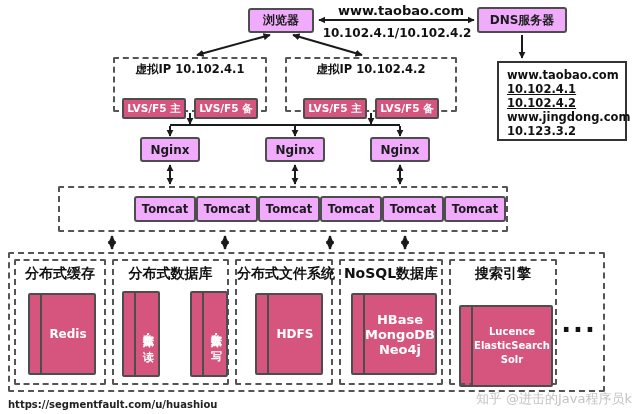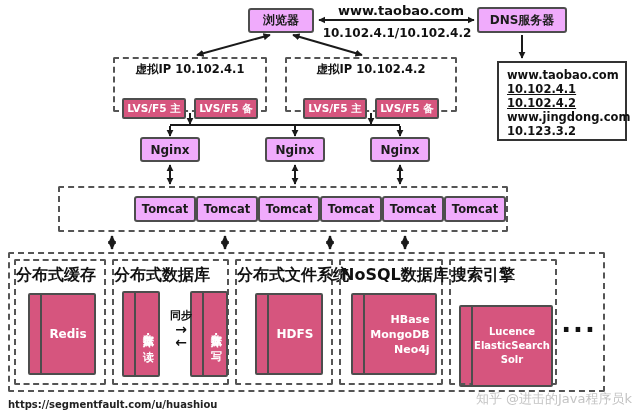--- a/index.html
+++ b/index.html
@@ -29,36 +29,36 @@
   .toplabel { font-weight:bold; text-align:center; }
 
   .dnsbox { background:#fff; border:2px solid #333; padding:5px 8px; }
   .dnsrow { font-size:11.5px; font-weight:bold; line-height:14px; white-space:nowrap; }
   .u { text-decoration:underline; }
 
   .tccont { display:flex; align-items:center; justify-content:flex-end; }
   .tcnode { width:62px; height:26px; font-size:11.5px; }
 
   .panel { position:absolute; border:2px dashed #555; border-radius:2px; }
-  .panel-title { position:absolute; top:4px; left:0; right:0; text-align:left; font-weight:bold; font-size:16px; white-space:nowrap; }
+  .panel-title { position:absolute; top:4px; left:0; right:0; text-align:center; font-weight:bold; font-size:14px; white-space:nowrap; }
 
   .stack {
     position:absolute; background:#D6557E; border:2px solid #4d4d4d; border-radius:2px;
     color:#fff; font-weight:bold; display:flex; align-items:center; justify-content:center;
     text-align:center;
   }
   .stack::before,.stack::after {
     content:""; position:absolute; top:-2px; left:-2px; right:-2px; bottom:-2px;
     background:#D6557E; border:2px solid #4d4d4d; border-radius:2px; z-index:-1;
   }
   .stack::before { transform:translateX(-6px); }
   .stack::after  { transform:translateX(-12px); }
 
   .vtext { writing-mode:vertical-rl; text-orientation:upright; font-size:11px; letter-spacing:1px; }
-  .lines11 { font-size:11px; line-height:15px;text-align:right; }
+  .lines11 { font-size:13px; line-height:15px; }
   .lines10 { font-size:10px; line-height:14px; }
 
   .sync { position:absolute; text-align:center; font-weight:bold; color:#111; }
   .sync .lbl { font-size:11px; line-height:14px; }
   .sync .ar { font-size:14px; line-height:13px; }
 
   .ellipsis { font-size:26px; font-weight:bold; letter-spacing:2px; color:#111; text-align:center; }
   .srclink { font-size:10px; font-weight:bold; color:#222; }
   .wmark { font-size:13px; color:#c4c4c4; text-align:right; }
 </style>
@@ -144,25 +144,20 @@
   <div class="panel" style="left:14px;top:259px;width:92px;height:126px">
     <div class="panel-title">分布式缓存</div>
     <div class="stack" style="left:24px;top:32px;width:56px;height:82px;font-size:12px">Redis</div>
   </div>
 
   <div class="panel" style="left:112px;top:259px;width:117px;height:126px">
     <div class="panel-title">分布式数据库</div>
     <div class="stack" style="left:20px;top:30px;width:26px;height:86px">
       <span class="vtext">数据库·读</span>
     </div>
-    <div class="sync" style="left:48px;top:48px;width:38px">
-      <div class="lbl">同步</div>
-      <div class="ar">→</div>
-      <div class="ar">←</div>
-    </div>
     <div class="stack" style="left:88px;top:30px;width:26px;height:86px">
       <span class="vtext">数据库·写</span>
     </div>
   </div>
 
   <div class="panel" style="left:235px;top:259px;width:98px;height:126px">
     <div class="panel-title">分布式文件系统</div>
     <div class="stack" style="left:30px;top:32px;width:56px;height:82px;font-size:12px">HDFS</div>
   </div>
 

